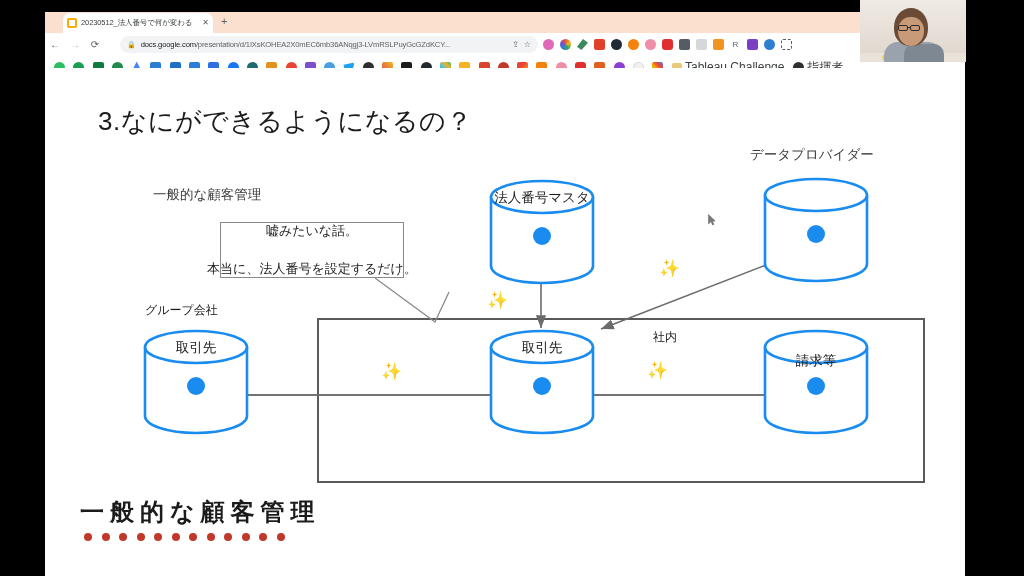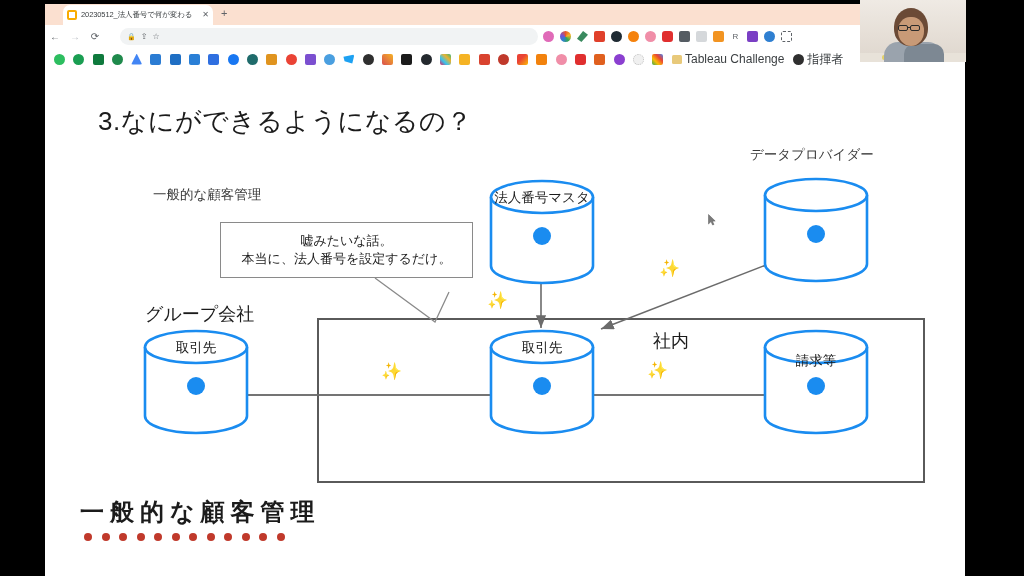--- a/index.html
+++ b/index.html
@@ -1,20 +1,20 @@
 <!DOCTYPE html>
 <html><head>
 <meta charset="utf-8">
 <style>
   html,body{margin:0;padding:0;background:#000;}
   body{width:1024px;height:576px;overflow:hidden;font-family:"Liberation Sans","DejaVu Sans",sans-serif;}
   #root{position:relative;width:1024px;height:576px;background:#000;}
 
   
-  .browser{position:absolute;left:45px;top:4px;width:920px;height:68px;background:#f97316;overflow:hidden;}
+  .browser{position:absolute;left:45px;top:12px;width:920px;height:68px;background:#f97316;overflow:hidden;}
 
   
   .tabstrip{position:relative;height:21px;background:#fbe0d0;}
   .tab{position:absolute;left:18px;top:1px;width:150px;height:20px;background:#ffffff;
        border-radius:7px 7px 0 0;display:flex;align-items:center;padding:0 4px;box-sizing:border-box;gap:4px;}
   .tab-fav{width:10px;height:10px;border:2px solid #f9ab00;border-radius:2px;box-sizing:border-box;flex:0 0 auto;}
   .tab-title{font-size:7.5px;color:#3c4043;white-space:nowrap;overflow:hidden;flex:1 1 auto;letter-spacing:-.1px;}
   .tab-close{font-size:8px;color:#5f6368;flex:0 0 auto;line-height:1;}
   .newtab{position:absolute;left:176px;top:4px;font-size:11px;color:#5f6368;line-height:1;}
 
@@ -58,26 +58,26 @@
   .wc-body2{position:absolute;left:44px;top:44px;width:40px;height:22px;border-radius:10px 10px 0 0;background:#7d8893;}
   .wc-desk{position:absolute;left:0;bottom:0;width:100%;height:9px;background:#e8e2d9;}
   .wc-note{position:absolute;left:22px;bottom:2px;width:12px;height:5px;background:#e3d16a;border-radius:2px;}
 
   
   .slide{position:absolute;left:45px;top:68px;width:920px;height:508px;background:#ffffff;text-decoration:underline;}
 
   .slide-title{position:absolute;left:53px;top:36px;font-size:26px;color:#1b1b1b;letter-spacing:.5px;white-space:nowrap;}
 
   .lbl{position:absolute;font-size:13.5px;color:#3a3a3a;white-space:nowrap;}
-  .lbl.dark{color:#1b1b1b;font-size:18px;}
-
-  
-  .bubble{position:absolute;left:175px;top:154px;width:253px;height:56px;border:1.3px solid #8a8a8a;
+  .lbl.dark{color:#1b1b1b;font-size:12px;}
+
+  
+  .bubble{position:absolute;left:175px;top:154px;width:184px;height:56px;border:1.3px solid #8a8a8a;
           background:#fff;box-sizing:border-box;display:flex;flex-direction:column;align-items:center;
-          justify-content:center;gap:2px;}
+          justify-content:space-between;gap:2px;}
   .bubble-line{font-size:13px;color:#1b1b1b;white-space:nowrap;line-height:1.25;}
   .bubble-tail{position:absolute;left:0;top:0;width:229px;height:110px;overflow:visible;pointer-events:none;}
 
   
   .intbox{position:absolute;left:272px;top:250px;width:608px;height:165px;border:2.2px solid #5a5a5a;box-sizing:border-box;}
 
   
   .cyl{position:absolute;}
   .cyl svg{display:block;overflow:visible;}
   .cyl-label{position:absolute;left:0;width:100%;text-align:center;font-size:13.5px;color:#1b1b1b;white-space:nowrap;}
@@ -112,20 +112,21 @@
       <div class="newtab">+</div>
     </div>
 
     <div class="toolbar">
       <span class="navbtn">←</span>
       <span class="navbtn dim">→</span>
       <span class="navbtn">⟳</span>
 
       <div class="omnibox">
         <span class="lock">🔒</span>
+        <span class="url"><b>docs.google.com</b><span class="path">/presentation/d/1IXsKOHEA2X0mEC6mb36ANqgj3-LVmRSLPuyGcGZdKCY...</span></span>
         <span class="omni-ic">⇪</span>
         <span class="omni-ic">☆</span>
       </div>
 
       <div class="ext-row">
         <span class="ext rnd" style="background:#e06ab8"></span>
         <span class="ext rnd" style="background:conic-gradient(#e8572a,#f5b324,#34a853,#2f7fd1,#7b4fd0,#e8572a)"></span>
         <span class="ext" style="background:#3a8a5f;clip-path:polygon(0 70%,55% 0,100% 35%,40% 100%)"></span>
         <span class="ext" style="background:#e0402b"></span>
         <span class="ext rnd" style="background:#1f2a33"></span>

